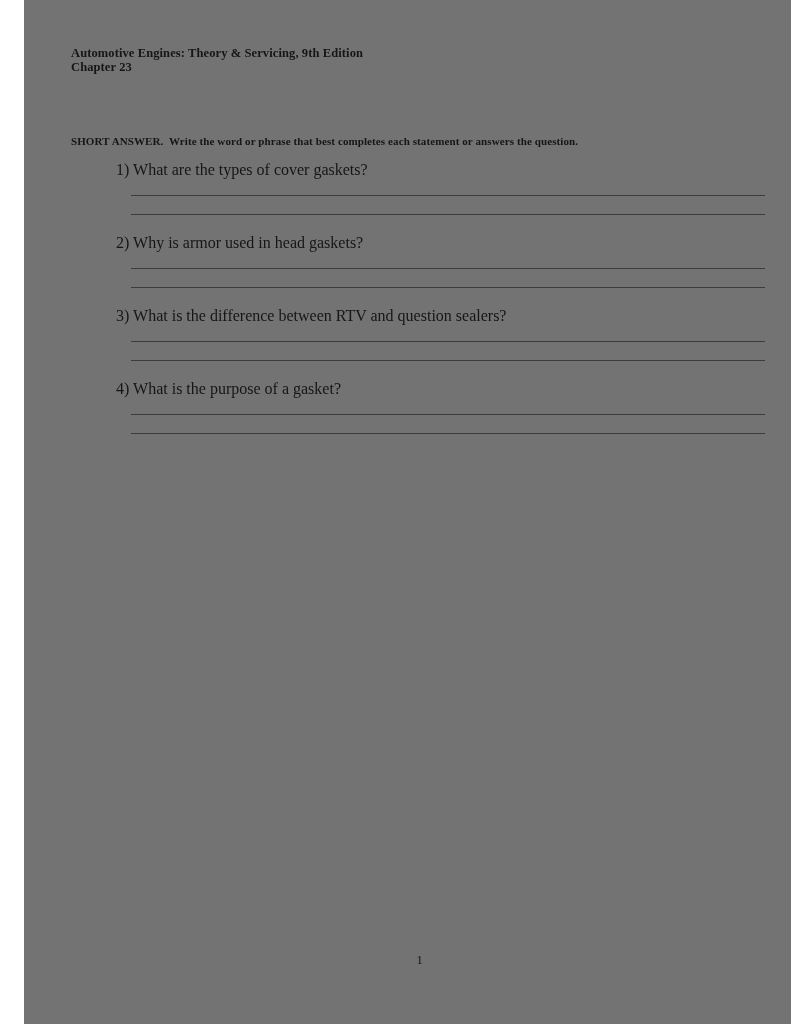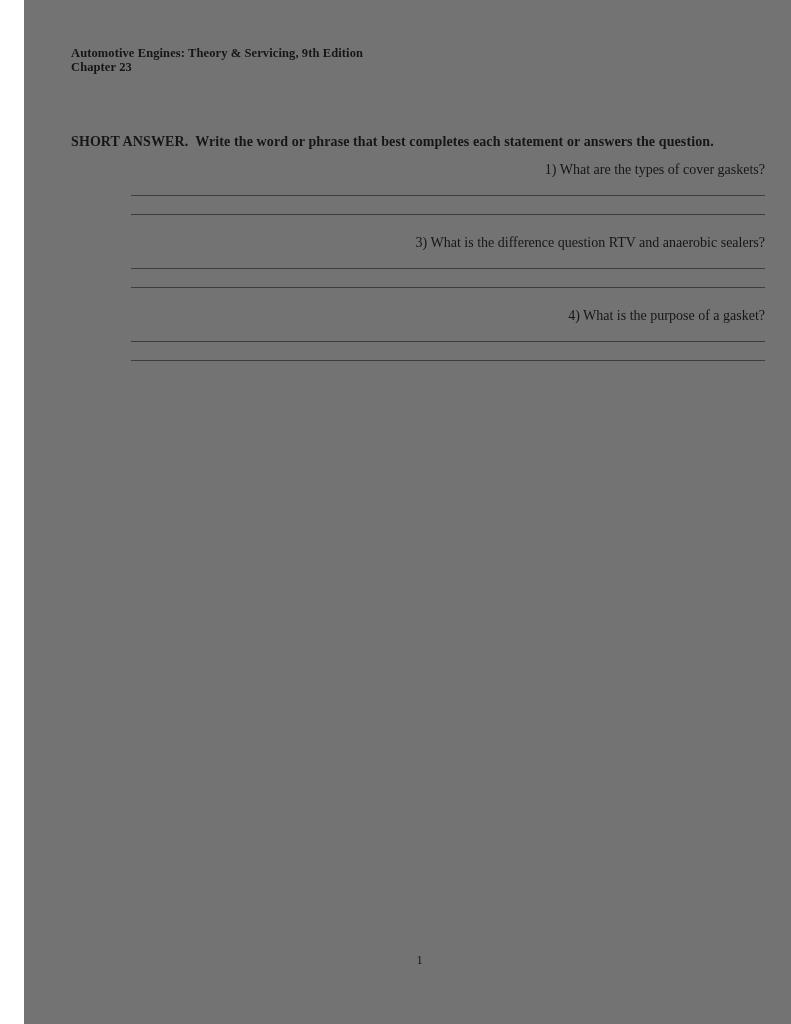--- a/index.html
+++ b/index.html
@@ -46,40 +46,39 @@
     border-bottom: 1.2px solid #222222;
   }
 
   
   .instructions {
     position: absolute;
     left: 47px;
     top: 134px;
     width: 700px;
     font-weight: bold;
-    font-size: 14px;
+    font-size: 11px;
     line-height: 15px;
     letter-spacing: 0.1px;
   }
 
   
   .questions {
     position: absolute;
     left: 47px;
     top: 162px;
     width: 694px;
   }
   .question {
     margin: 0 0 20px 0;
   }
   .q-text {
     margin: 0 0 0 45px;
-    font-size: 14px;
+    font-size: 16px;
     line-height: 15px;
-    text-align: right;
   }
   .q-number {
     display: inline;
   }
   .answer-line {
     height: 0;
     border-top: 1px solid #3c3c3c;
     margin: 18px 0 0 60px;
   }
 
@@ -107,23 +106,28 @@
   <div class="instructions">SHORT ANSWER.&nbsp; Write the word or phrase that best completes each statement or answers the question.</div>
 
   <div class="questions">
 
     <section class="question">
       <p class="q-text"><span class="q-number">1)</span> <span>What are the types of cover gaskets?</span></p>
       <div class="answer-line"></div>
       <div class="answer-line"></div>
     </section>
 
+    <section class="question">
+      <p class="q-text"><span class="q-number">2)</span> <span>Why is armor used in head gaskets?</span></p>
+      <div class="answer-line"></div>
+      <div class="answer-line"></div>
+    </section>
 
     <section class="question">
-      <p class="q-text"><span class="q-number">3)</span> <span>What is the difference question RTV and anaerobic sealers?</span></p>
+      <p class="q-text"><span class="q-number">3)</span> <span>What is the difference between RTV and question sealers?</span></p>
       <div class="answer-line"></div>
       <div class="answer-line"></div>
     </section>
 
     <section class="question">
       <p class="q-text"><span class="q-number">4)</span> <span>What is the purpose of a gasket?</span></p>
       <div class="answer-line"></div>
       <div class="answer-line"></div>
     </section>
 

